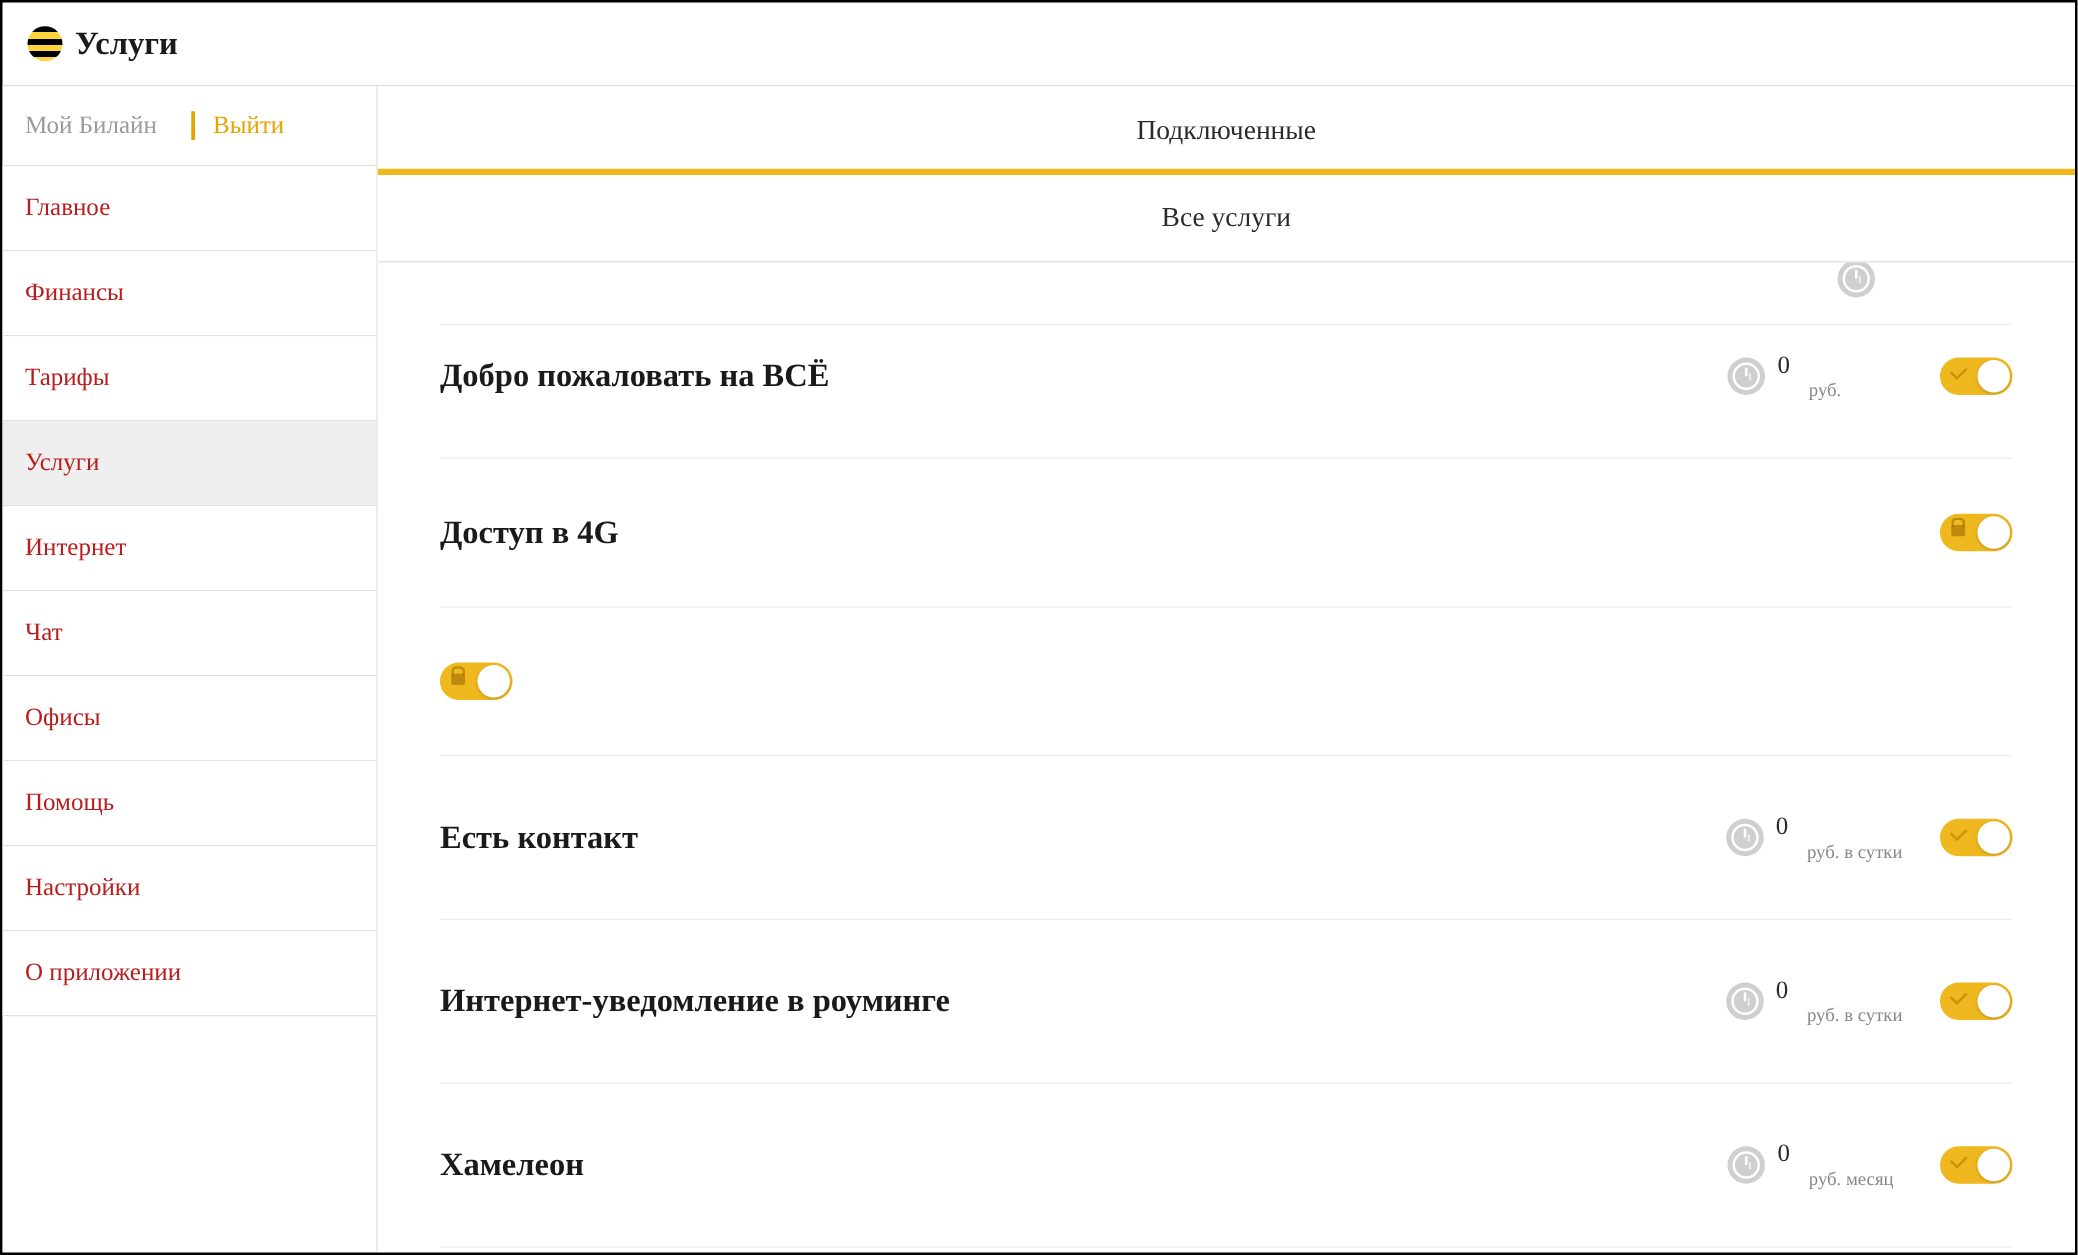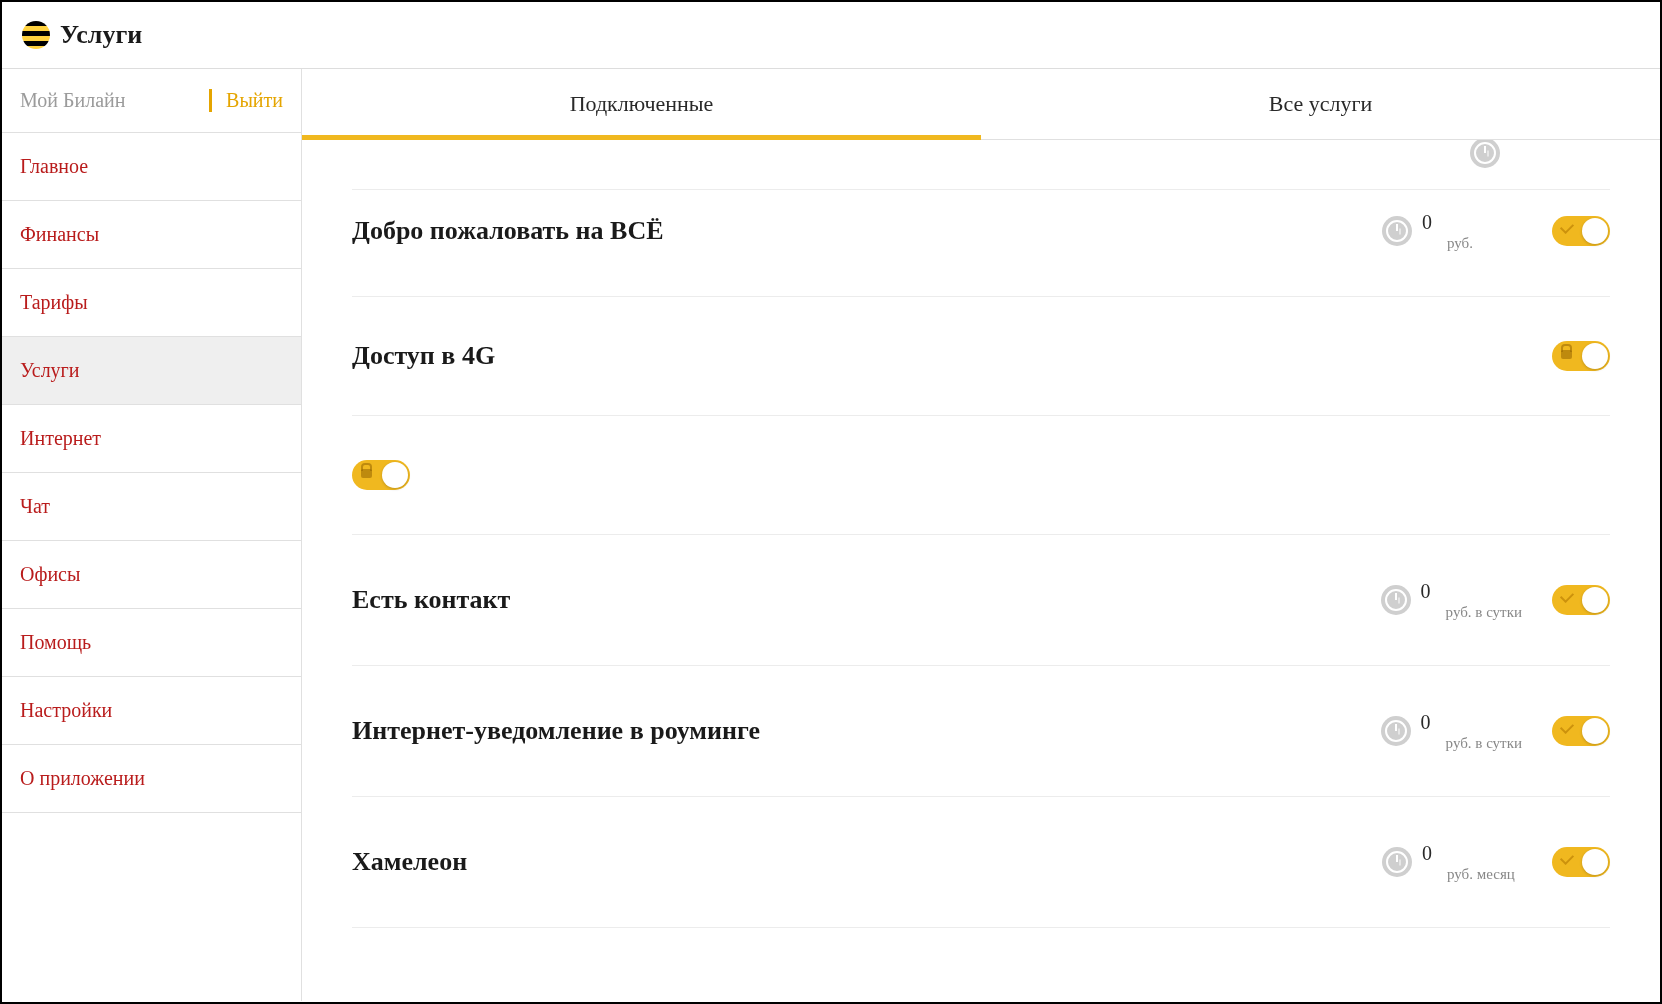--- a/index.html
+++ b/index.html
@@ -40,21 +40,20 @@
       height: calc(100% - 68px);
     }
     .sidebar {
       width: 300px;
       border-right: 1px solid #e0e0e0;
       background: #fff;
       flex-shrink: 0;
     }
     .sidebar-top {
       display: flex;
-      justify-content: space-between;
       align-items: center;
       padding: 20px 18px;
       border-bottom: 1px solid #e0e0e0;
     }
     .sidebar-account {
       font-size: 20px;
       color: #9b9b9b;
     }
     .sidebar-logout {
       font-size: 20px;
@@ -78,20 +77,21 @@
     .main {
       flex: 1;
       display: flex;
       flex-direction: column;
       overflow: hidden;
     }
     .tabs {
       display: flex;
       border-bottom: 1px solid #e0e0e0;
       background: #fff;
+      flex-direction: column;
     }
     .tab {
       flex: 1;
       text-align: center;
       padding: 22px 0;
       font-size: 22px;
       color: #2a2a2a;
       cursor: pointer;
       position: relative;
     }

